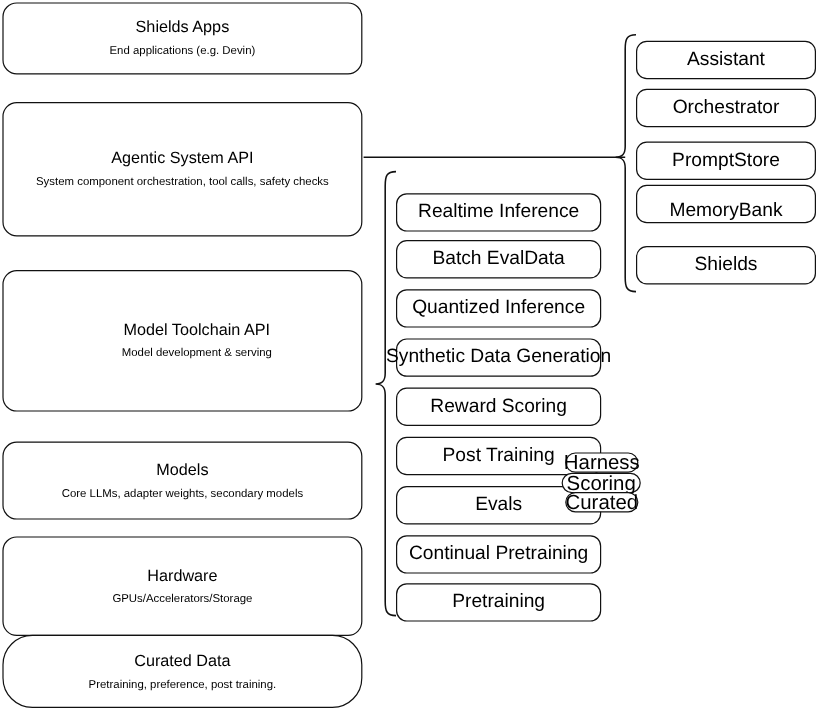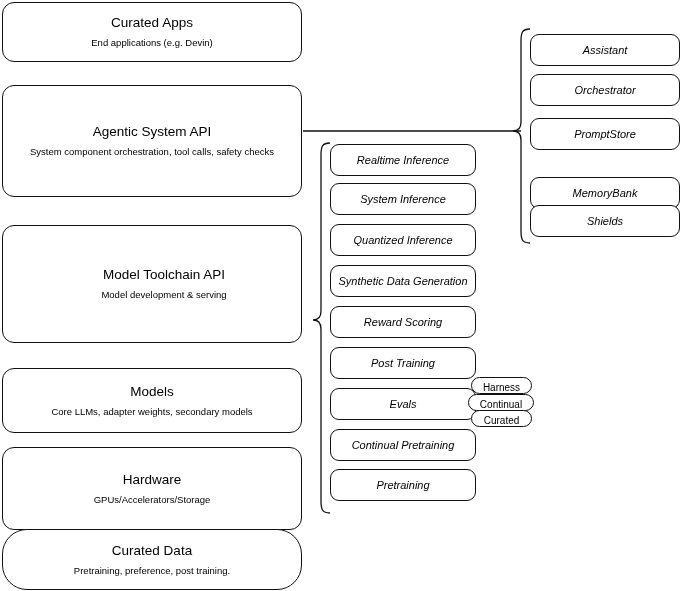--- a/index.html
+++ b/index.html
@@ -21,31 +21,31 @@
 
   
   .layer{left:2px;width:300px;}
   .layer .title{font-size:13.5px;}
 
   
   .chip{
     position:absolute;box-sizing:border-box;height:32px;
     background:#ffffff;border:1.3px solid #111111;border-radius:9px;
     display:flex;align-items:center;justify-content:center;
-    font-size:11px;color:#000;white-space:nowrap;font-style:italic;
+    font-size:16px;color:#000;white-space:nowrap;
   }
-  .mid-chip{left:330px;width:146px;}
+  .mid-chip{left:330px;width:171px;margin-top:17px;}
   .right-chip{left:530px;width:150px;}
 
   
   .pill{
     position:absolute;box-sizing:border-box;height:17px;
     background:#ffffff;border:1.2px solid #111111;border-radius:9px;
-    display:flex;align-items:flex-end;justify-content:center;
-    font-size:10px;color:#000;white-space:nowrap;z-index:6;
+    display:flex;align-items:center;justify-content:center;
+    font-size:17px;color:#000;white-space:nowrap;z-index:6;
   }
 
   svg.lines{position:absolute;left:0;top:0;width:682px;height:591px;
             pointer-events:none;z-index:2;}
   svg.lines path,svg.lines line{fill:none;stroke:#111111;stroke-width:1.3;}
 </style>
 </head>
 <body>
 
 <div id="canvas">
@@ -65,21 +65,21 @@
     <path d="M 330 143
              C 322 143, 321 147, 321 155
              L 321 311
              C 321 317, 319 320, 313 320
              C 319 320, 321 323, 321 329
              L 321 501
              C 321 509, 322 513, 330 513"></path>
   </svg>
 
   <div class="node layer" style="top:2px;height:60px;">
-    <span class="title">Curated Apps</span>
+    <span class="title">Shields Apps</span>
     <span class="sub">End applications (e.g. Devin)</span>
   </div>
 
   <div class="node layer" style="top:85px;height:112px;text-align:right;">
     <span class="title">Agentic System API</span>
     <span class="sub">System component orchestration, tool calls, safety checks</span>
   </div>
 
   <div class="node layer" style="top:225px;height:118px;padding-left:24px;">
     <span class="title">Model Toolchain API</span>
@@ -98,21 +98,21 @@
 
   <div class="node layer" style="top:529px;height:61px;border-radius:25px;">
     <span class="title">Curated Data</span>
     <span class="sub">Pretraining, preference, post training.</span>
   </div>
 
   <div class="chip mid-chip" style="top:144px;">
     <span>Realtime Inference</span>
   </div>
   <div class="chip mid-chip" style="top:183px;">
-    <span>System Inference</span>
+    <span>Batch EvalData</span>
   </div>
   <div class="chip mid-chip" style="top:265px;">
     <span>Synthetic Data Generation</span>
   </div>
   <div class="chip mid-chip" style="top:224px;">
     <span>Quantized Inference</span>
   </div>
   <div class="chip mid-chip" style="top:306px;">
     <span>Reward Scoring</span>
   </div>
@@ -126,35 +126,35 @@
     <span>Continual Pretraining</span>
   </div>
   <div class="chip mid-chip" style="top:469px;">
     <span>Pretraining</span>
   </div>
 
   <div class="pill" style="left:471px;top:377px;width:61px;">
     <span>Harness</span>
   </div>
   <div class="pill" style="left:468px;top:394px;width:66px;">
-    <span>Continual</span>
+    <span>Scoring</span>
   </div>
   <div class="pill" style="left:471px;top:410px;width:61px;">
     <span>Curated</span>
   </div>
 
   <div class="chip right-chip" style="top:34px;">
     <span>Assistant</span>
   </div>
   <div class="chip right-chip" style="top:74px;">
     <span>Orchestrator</span>
   </div>
   <div class="chip right-chip" style="top:118px;">
     <span>PromptStore</span>
   </div>
-  <div class="chip right-chip" style="top:177px;">
+  <div class="chip right-chip" style="top:154px;align-items:flex-end;">
     <span>MemoryBank</span>
   </div>
   <div class="chip right-chip" style="top:205px;">
     <span>Shields</span>
   </div>
 
 </div>
 
 </body></html>

